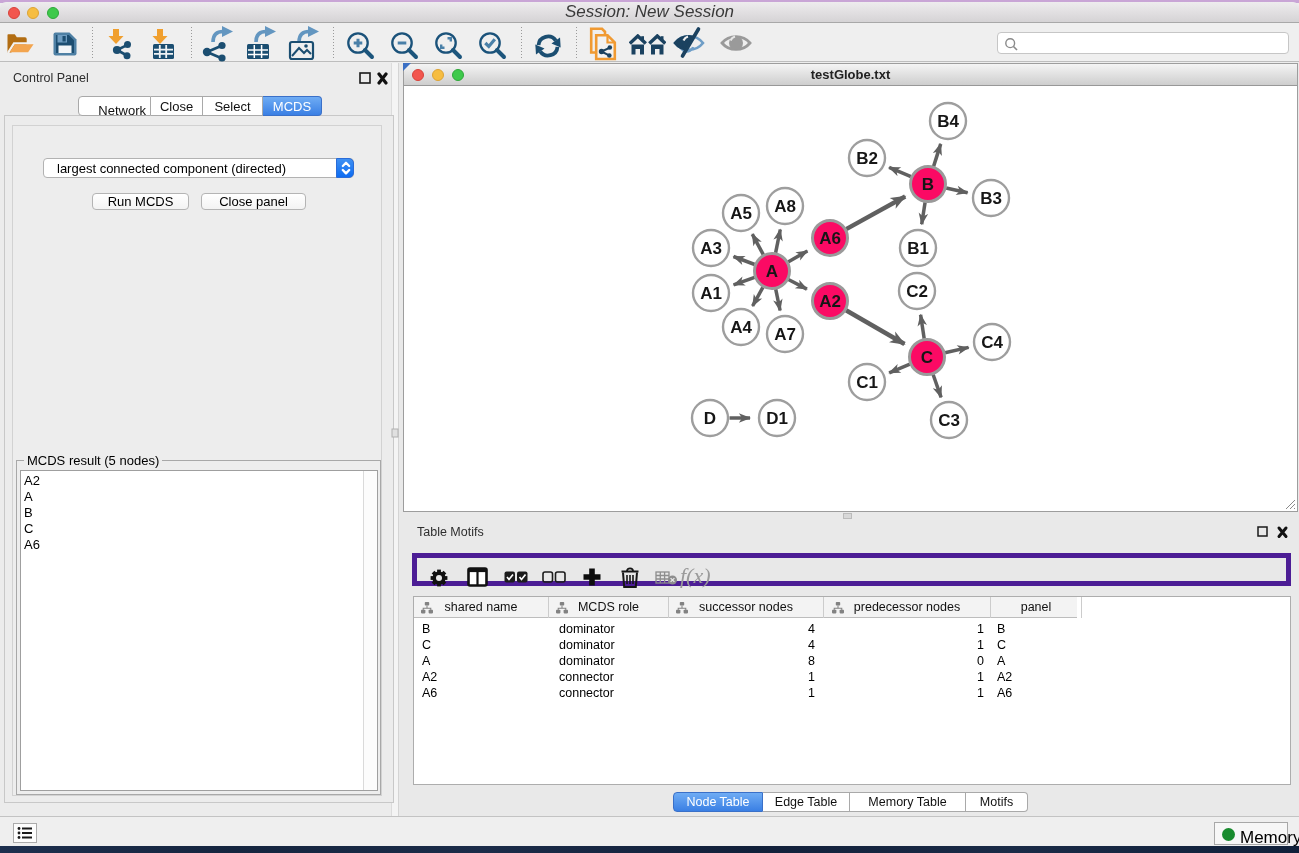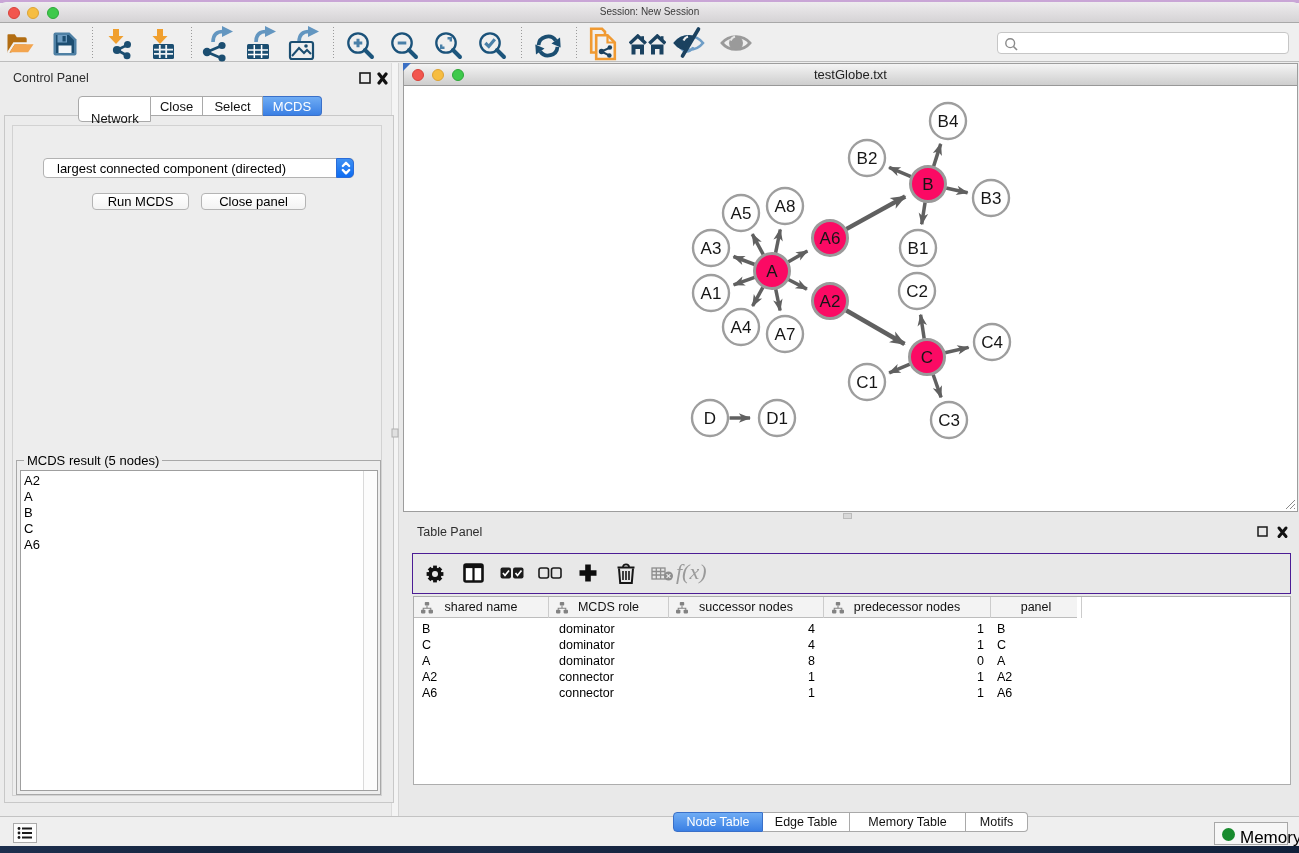--- a/index.html
+++ b/index.html
@@ -9,21 +9,21 @@
 
 #wall { left:0; top:846px; width:1299px; height:7px;
   background:linear-gradient(90deg,#1d2f4e 0%,#15253f 18%,#1b2c49 37%,#12203a 58%,#1a2b47 78%,#10203a 100%); }
 
 #app { left:0; top:0; width:1299px; height:846px; background:#ededed; overflow:hidden; }
 #purple { left:0; top:0; width:1299px; height:3px; background:#c9a5d6; }
 
 #titlebar { left:0; top:2px; width:1299px; height:21px;
   background:linear-gradient(#eeecee,#d5d3d5); border-bottom:1px solid #a8a8a8; border-radius:6px 6px 0 0; }
 #titlebar .tl { position:absolute; top:5px; width:12px; height:12px; border-radius:50%; }
-#title-text { width:100%; text-align:center; font-size:10px; color:#3a3a3a; line-height:20px; }
+#title-text { width:100%; text-align:center; font-size:17px; color:#3a3a3a; line-height:20px;font-style:italic; }
 
 #toolbar { left:0; top:23px; width:1299px; height:39px; background:#efefef; border-bottom:1px solid #bdbdbd; }
 .tbi { position:absolute; top:3px; }
 .tbsep { position:absolute; top:4px; width:1px; height:31px;
   background-image:repeating-linear-gradient(#9a9a9a 0 1px, transparent 1px 3px); }
 #searchbox { position:absolute; left:997px; top:9px; width:292px; height:22px; background:#fff;
   border:1px solid #c6c6c6; border-radius:4px; }
 
 #leftpanel { left:0; top:63px; width:391px; height:753px; background:#ececec; }
 #vsplit { left:391px; top:63px; width:8px; height:753px; background:#f4f4f4; border-left:1px solid #dcdcdc; border-right:1px solid #d4d4d4; }
@@ -47,35 +47,35 @@
   border:1px solid #b2b2b2; border-radius:4px; font-size:13px;text-align:right; }
 #dd-cap { position:absolute; right:-1px; top:-1px; width:18px; height:20px; border-radius:0 5px 5px 0;
   background:linear-gradient(#3f90f2,#0d6cf2); border:1px solid #2a6cd8; }
 
 #fs { left:16px; top:460px; width:365px; height:335px; border:1px solid #a8a8a8; }
 #fs-legend { left:24px; top:453px; background:#ededed; padding:0 3px; font-size:13px; color:#000; }
 #fs-list { left:20px; top:470px; width:358px; height:321px; background:#fff; border:1px solid #9f9f9f; font-size:13px; }
 #fs-scroll { position:absolute; right:0; top:0; width:14px; height:100%; background:#fcfcfc; border-left:1px solid #dadada; }
 .li { padding-left:3px; height:16px; line-height:16px; }
 
-#netwin { left:403px; top:63px; width:895px; height:449px; background:#fff; border:1px solid #9d9d9d; }
+#netwin { left:403px; top:63px; width:895px; height:449px; background:#fff; border:1px solid #9d9d9d;font-weight:bold; }
 #netbar { position:absolute; left:0; top:0; width:100%; height:22px;
   background:linear-gradient(#f4f4f4,#cecece); border-bottom:1px solid #989898; }
 #netbar .tl { position:absolute; top:5px; width:12px; height:12px; border-radius:50%; }
 #netbar .wt { width:100%; text-align:center; font-size:13px; color:#222; line-height:21px; }
 #canvas { position:absolute; left:0; top:23px; width:893px; height:424px; background:#fff; overflow:hidden; }
 
 #tp-title { left:417px; top:525px; font-size:12.5px; color:#2e2e2e; }
-#tp-toolbar { left:412px; top:553px; width:879px; height:41px; background:#e8e8e8; border:1px solid #4c1d95; }
+#tp-toolbar { left:412px; top:553px; width:879px; height:33px; background:#e8e8e8; border:5px solid #4c1d95; }
 #tp-table { left:413px; top:596px; width:878px; height:189px; background:#fff; border:1px solid #adadad; }
 #tp-header { position:absolute; left:0; top:0; width:663px; height:21px; background:#f3f3f3; border-bottom:1px solid #bdbdbd; }
 .hcol { position:absolute; top:0; height:21px; border-right:1px solid #cccccc; font-size:12.5px; color:#111; text-align:center; line-height:20px; }
 .trow { position:absolute; font-size:12.5px; color:#000; height:16px; line-height:16px; }
 
-#btabs { left:673px; top:792px;margin-top:20px; }
+#btabs { left:673px; top:792px; }
 
 #listbtn { left:13px; top:823px; width:24px; height:20px; background:#fdfdfd; border:1px solid #ababab; }
 #membtn { left:1214px; top:822px; width:74px; height:23px; background:#f7f7f7; border:1px solid #a8a8a8; font-size:17px; color:#000; }
 text { font-family:"Liberation Sans", sans-serif; }
 </style>
 </head>
 <body>
 <div class="abs" id="wall"></div>
 <div class="abs" id="app">
   <div class="abs" id="purple"></div>
@@ -221,21 +221,21 @@
   <div class="abs" id="rightarea"></div>
   <div class="abs" id="statusbar"></div>
   <div class="abs" id="cp-title">Control Panel</div>
   <svg class="abs" style="left:358px; top:71px;" width="32" height="14" viewBox="0 0 32 14">
     <rect x="2" y="2" width="10" height="10" fill="none" stroke="#1a1a1a" stroke-width="1.6"></rect>
     <path d="M21 3 L28 12 M28 3 L21 12" stroke="#111" stroke-width="3.2" stroke-linecap="round"></path>
   </svg>
   <div class="abs" id="cp-box"></div>
   <div class="abs" id="cp-inner"></div>
   <div class="tabs" style="left:78px; top:96px;">
-    <div class="tab first" style="width:73px; padding:12px;text-align:right;">Network</div>
+    <div class="tab first" style="width:73px; padding:4px;text-align:right;">Network</div>
     <div class="tab" style="width:52px; padding:0;">Close</div>
     <div class="tab" style="width:60px; padding:0;">Select</div>
     <div class="tab sel last" style="width:59px; padding:0;">MCDS</div>
   </div>
   <div id="dropdown">
       <span style="position:absolute; left:13px; top:2px;">largest connected component (directed)</span>
     <div id="dd-cap"><svg width="18" height="18" viewBox="0 0 18 18">
       <path d="M5.8 7 L9 3.7 L12.2 7" fill="none" stroke="#fff" stroke-width="2.2" stroke-linecap="round" stroke-linejoin="round"></path>
       <path d="M5.8 11 L9 14.3 L12.2 11" fill="none" stroke="#fff" stroke-width="2.4" stroke-linecap="round" stroke-linejoin="round"></path>
     </svg></div>
@@ -339,21 +339,21 @@
           <text x="710" y="423">D</text>
           <text x="777" y="423">D1</text>
         </g>
       </svg>
       <svg style="position:absolute; right:1px; bottom:1px;" width="12" height="12" viewBox="0 0 12 12">
         <path d="M11 2 L2 11 M11 6 L6 11 M11 10 L10 11" stroke="#8a8a8a" stroke-width="1" fill="none"></path>
       </svg>
     </div>
   </div>
   <div class="abs" style="left:843px; top:513px; width:9px; height:6px; background:#d8d8d8; border:1px solid #bbb;"></div>
-  <div class="abs" id="tp-title">Table Panel</div>
+  <div class="abs" id="tp-title">Table Motifs</div>
   <svg class="abs" style="left:1256px; top:525px;" width="34" height="14" viewBox="0 0 34 14">
     <rect x="2" y="2" width="9" height="9" fill="none" stroke="#1a1a1a" stroke-width="1.5"></rect>
     <path d="M23 3 L30 11.5 M30 3 L23 11.5" stroke="#111" stroke-width="3" stroke-linecap="round"></path>
   </svg>
   <div class="abs" id="tp-toolbar">
       <svg style="position:absolute; left:12px; top:10px;" width="20" height="20" viewBox="0 0 20 20">
         <circle cx="10" cy="10" r="6.6" fill="#111"></circle>
         <rect x="-2" y="-1.9" width="4" height="3.8" transform="translate(16.40,10.00) rotate(0)" fill="#111"></rect>
         <rect x="-2" y="-1.9" width="4" height="3.8" transform="translate(14.53,14.53) rotate(45)" fill="#111"></rect>
         <rect x="-2" y="-1.9" width="4" height="3.8" transform="translate(10.00,16.40) rotate(90)" fill="#111"></rect>

